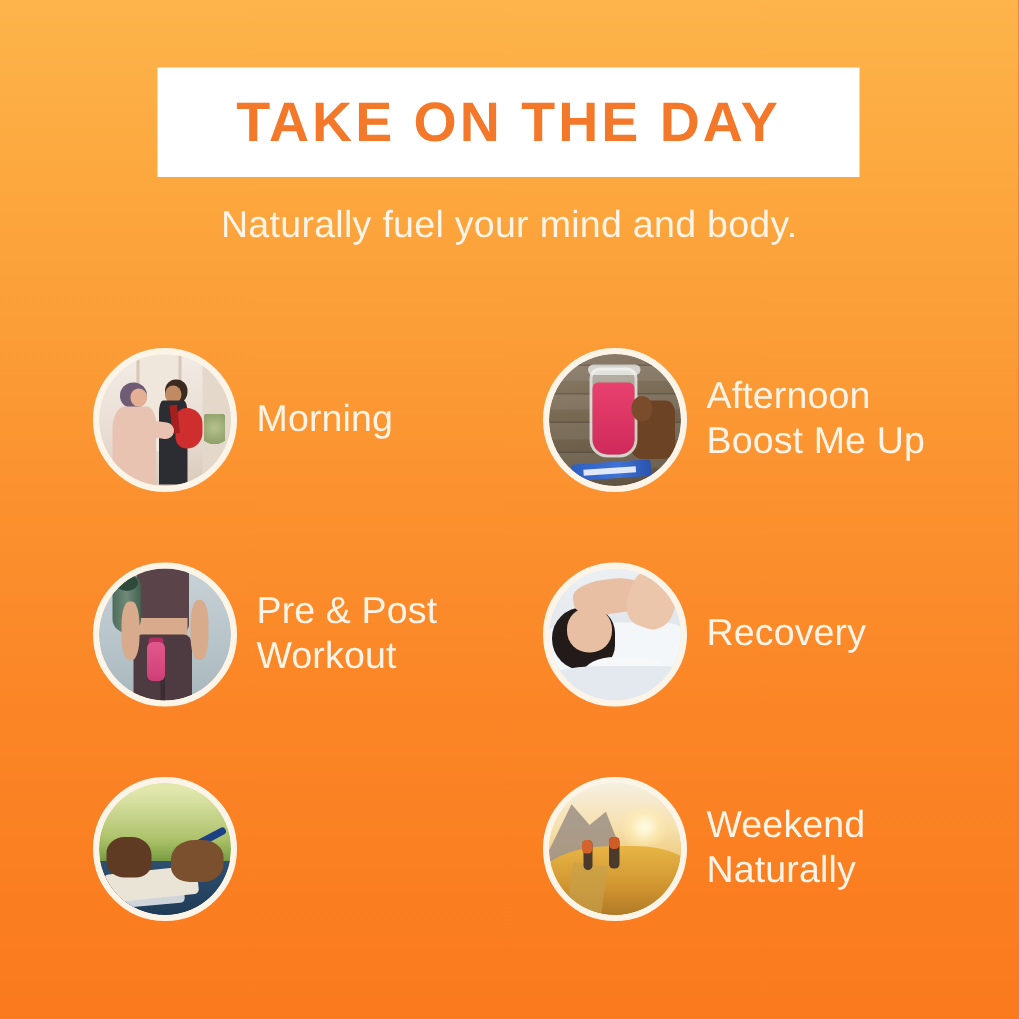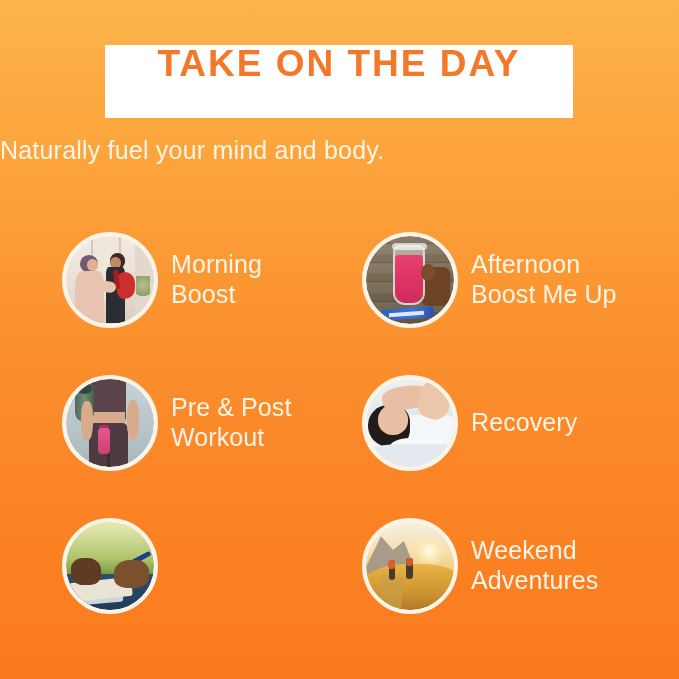--- a/index.html
+++ b/index.html
@@ -24,37 +24,39 @@
 
   
   .banner {
     position: absolute;
     left: 105px;
     top: 45px;
     width: 468px;
     height: 73px;
     background: #ffffff;
     display: flex;
+    align-items: center;
     justify-content: center;
   }
   .banner-title {
     color: #f4782a;
     font-size: 37px;
     font-weight: bold;
     letter-spacing: 2.0px;
     line-height: 1;
     white-space: nowrap;
     text-transform: uppercase;
   }
 
   .subtitle {
     position: absolute;
     left: 0;
     top: 135px;
     width: 679px;
+    text-align: center;
     color: #fdf4e8;
     font-size: 25px;
     font-weight: normal;
     letter-spacing: 0.2px;
     line-height: 1.2;
   }
 
   
   .grid {
     position: absolute;
@@ -204,21 +206,20 @@
               <div class="kid-face"></div>
               <div class="kid-body"></div>
             <div class="backpack"></div>
               <div class="strap"></div>
               <div class="mom-arm"></div>
           </div>
         </div>
       </div>
       <div class="cell-label">
         <div>Morning</div>
-        <div>Boost</div>
       </div>
     </div>
 
     <div class="cell">
       <div class="bubble">
         <div class="bubble-inner">
           <div class="scene sc-afternoon">
             <div class="plank p1"></div>
               <div class="plank p2"></div>
               <div class="plank p3"></div>
@@ -310,18 +311,18 @@
               <div class="path"></div>
             <div class="hiker1"></div>
               <div class="pack1"></div>
             <div class="hiker2"></div>
               <div class="pack2"></div>
           </div>
         </div>
       </div>
       <div class="cell-label">
         <div>Weekend</div>
-        <div>Adventures</div>
+        <div>Naturally</div>
       </div>
     </div>
 
   </div>
 </div>
 
 </body></html>

